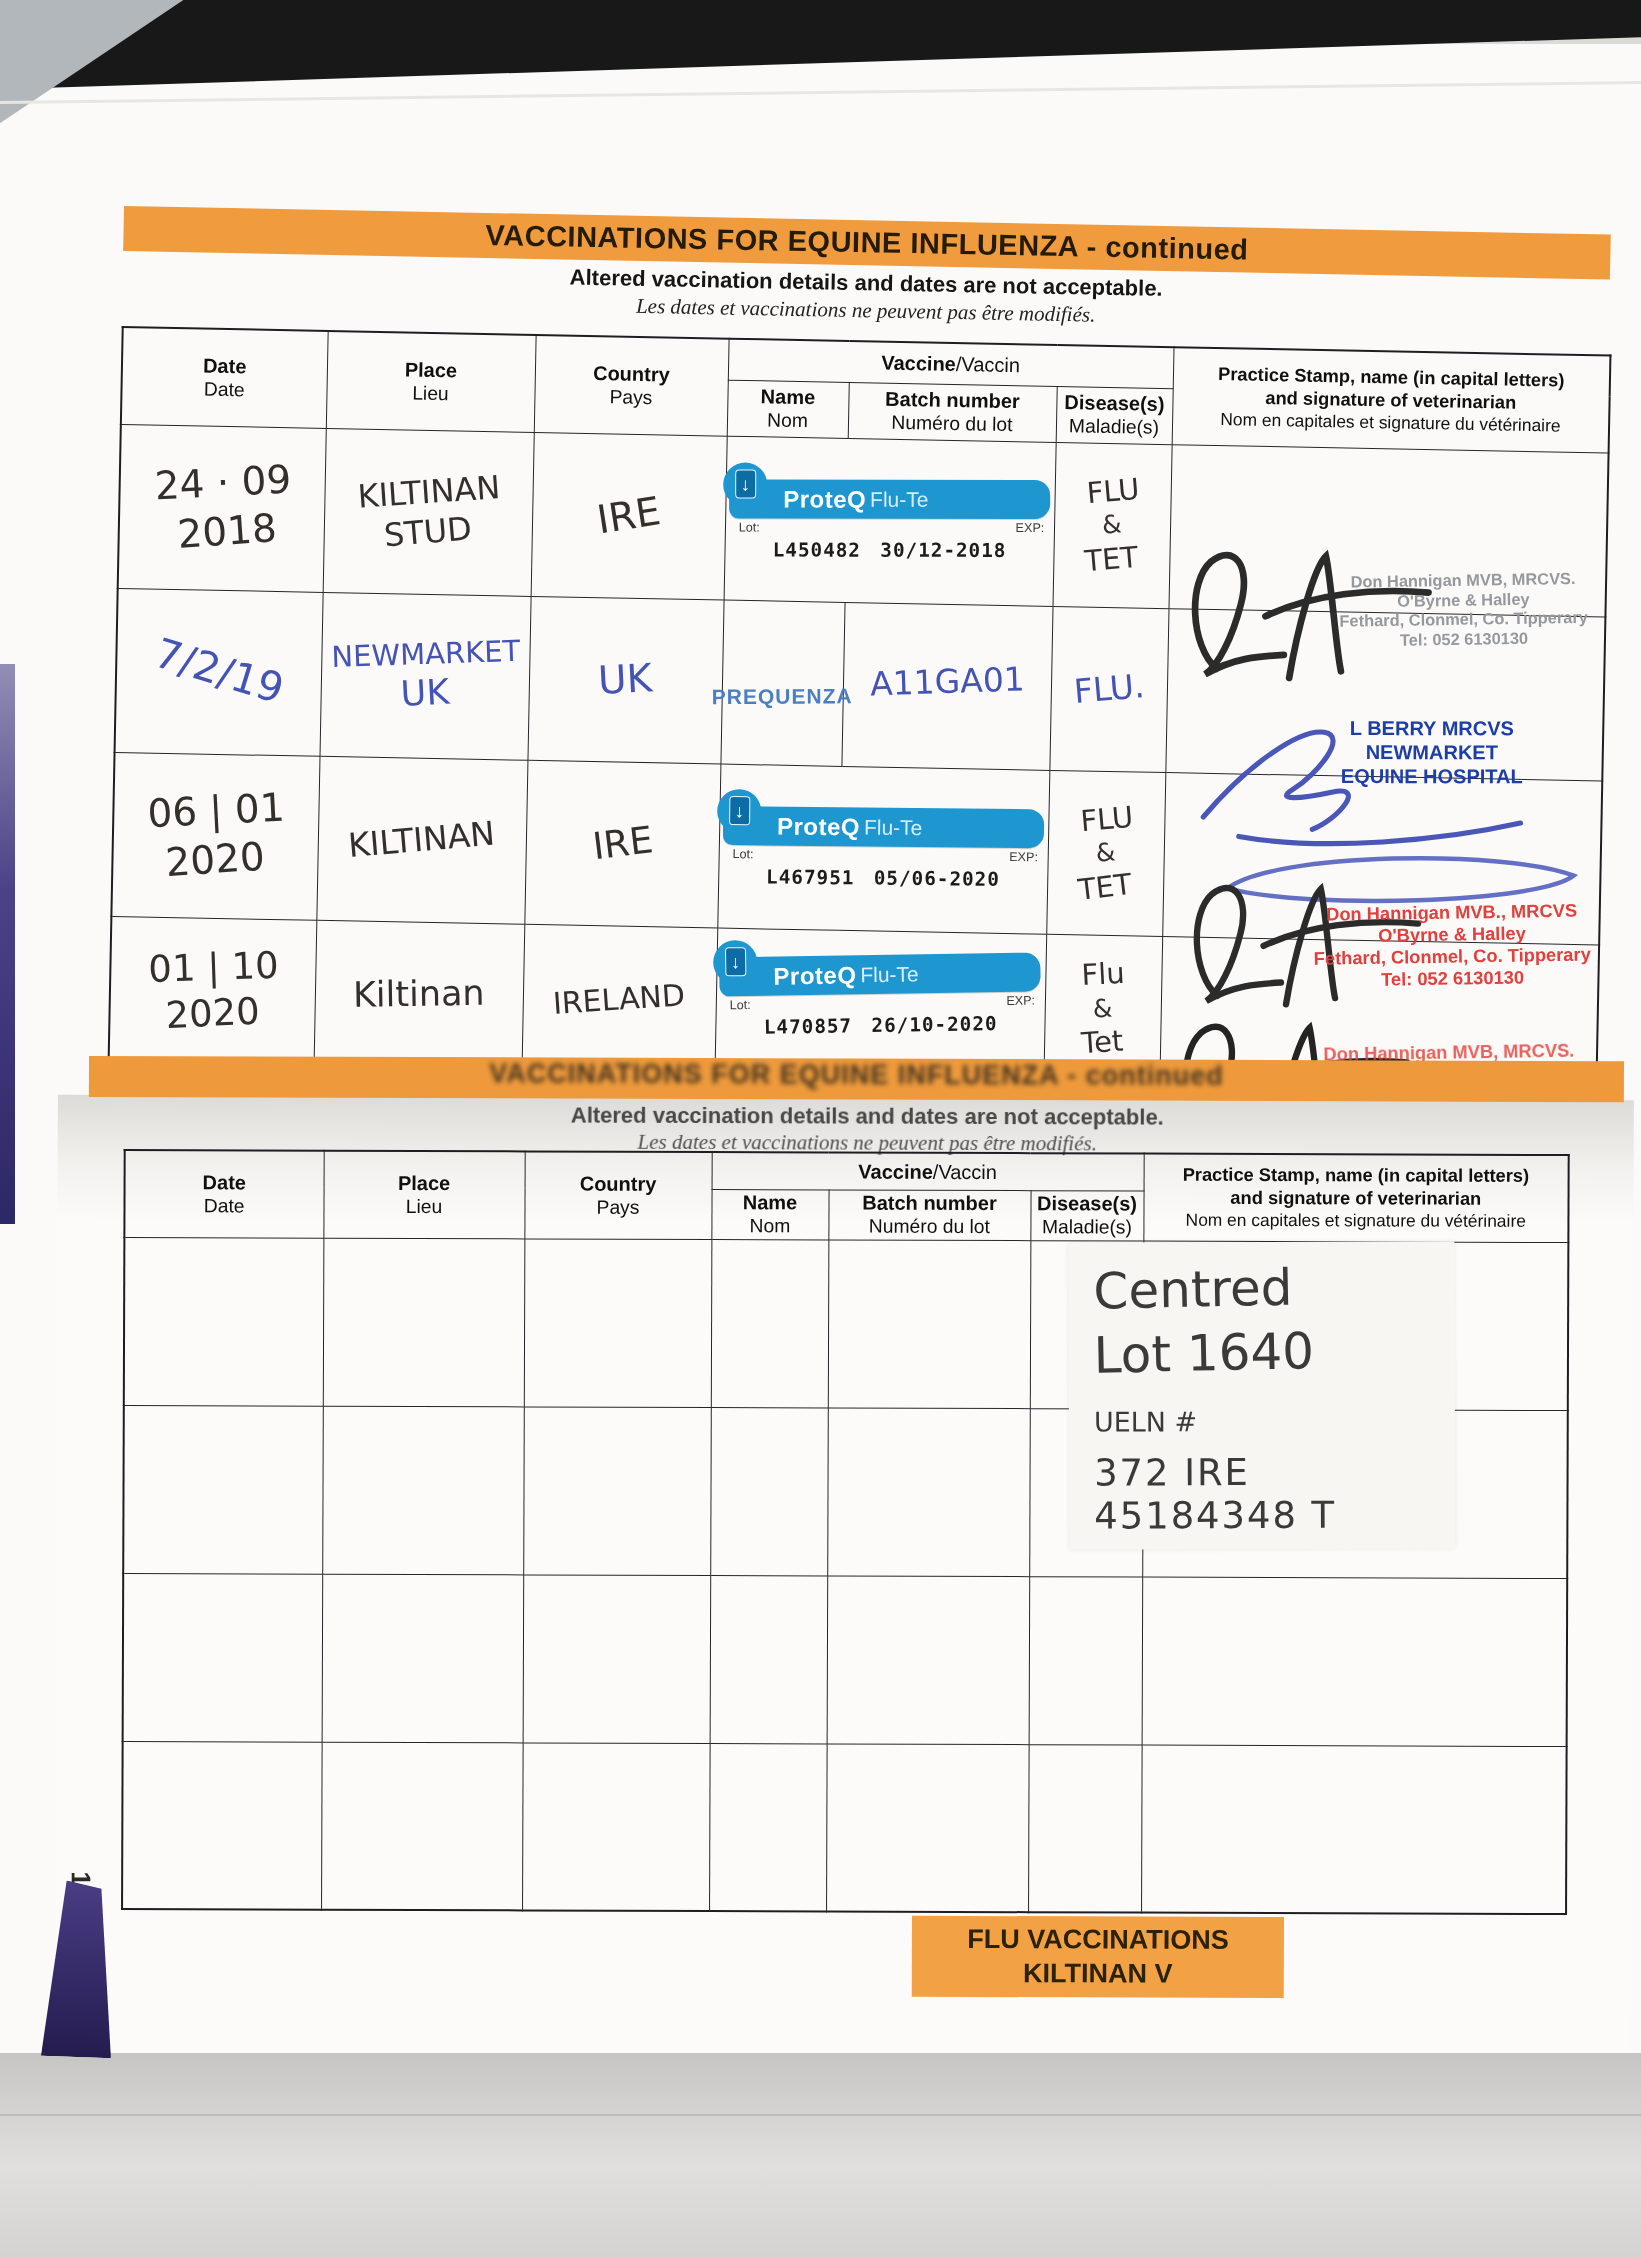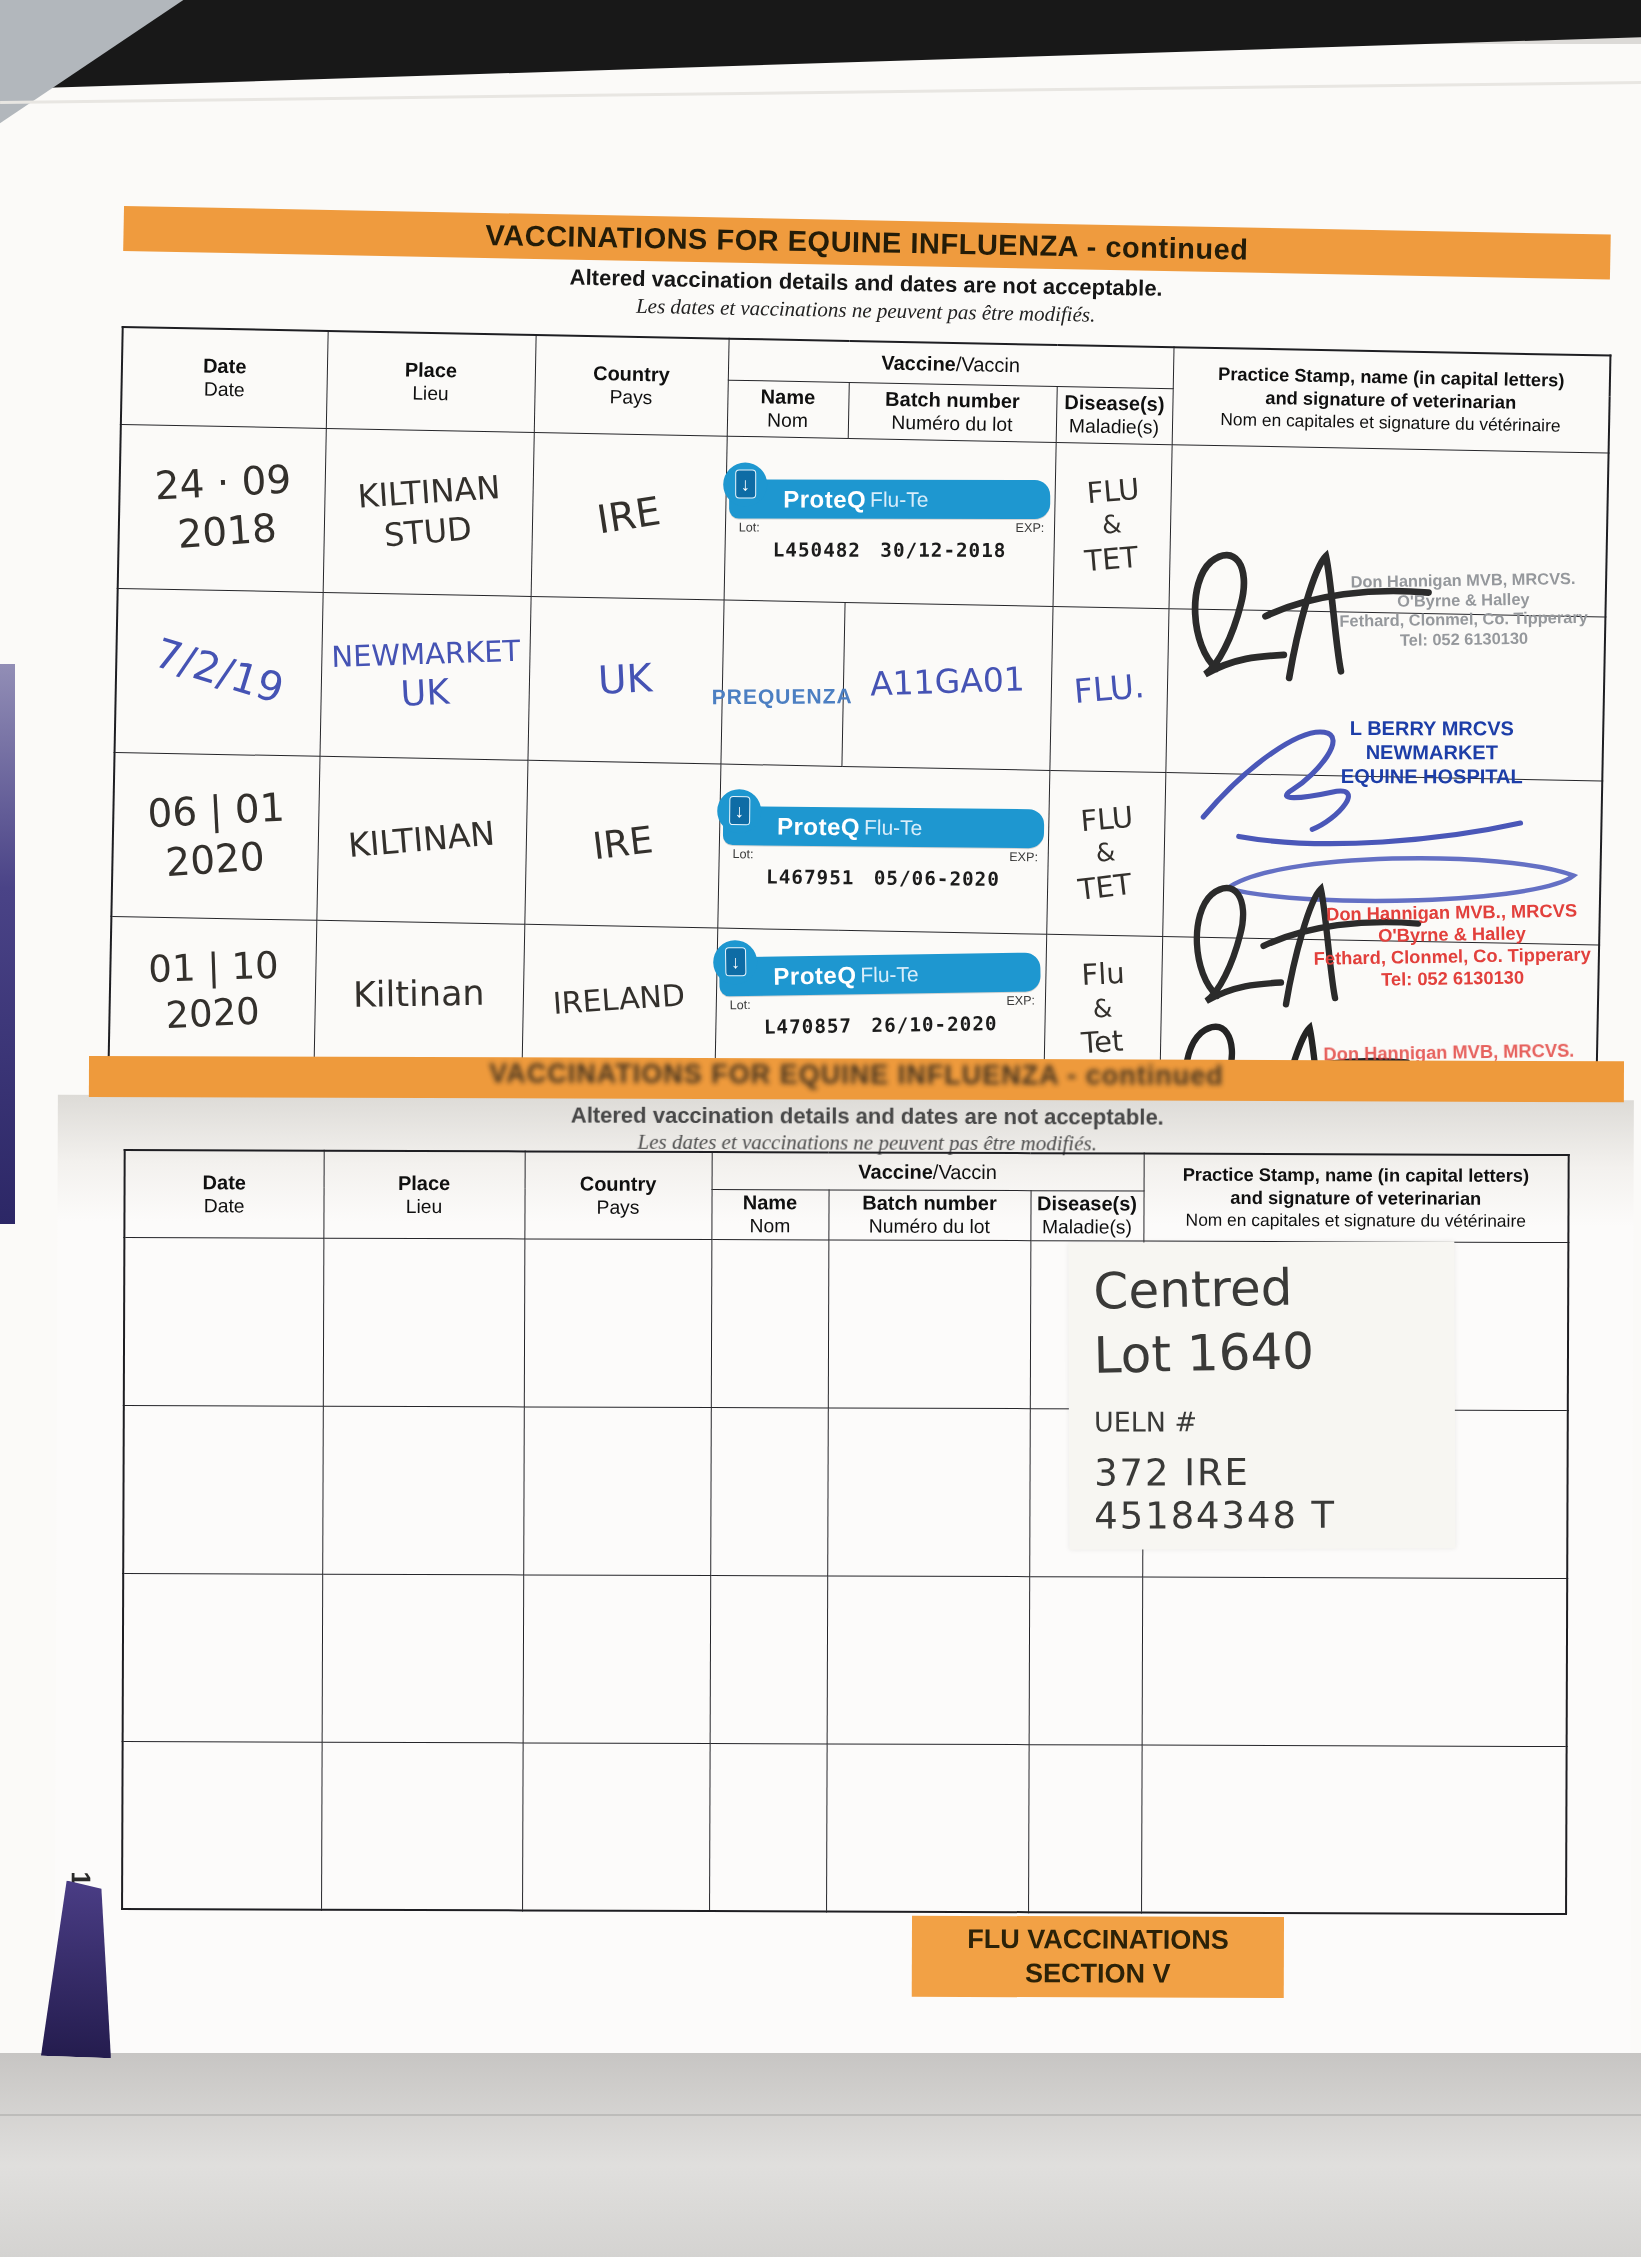--- a/index.html
+++ b/index.html
@@ -443,21 +443,21 @@
       <span class="note-l1">Centred</span>
       <span class="note-l1" style="margin-top:5.8px">Lot 1640</span>
       <span class="note-l3">UELN #</span>
       <span class="note-l4">372 IRE 45184348 T</span>
     </div>
 
     <div class="abs" id="page-num">15</div>
 
     <div class="abs" id="section-box">
       <span>FLU VACCINATIONS</span>
-      <span>SECTION V</span>
+      <span>KILTINAN V</span>
     </div>
   </div>
 
   <div class="abs" id="bottom-grey"></div>
   <div class="abs" id="bottom-line"></div>
   <div class="abs" id="purple-wedge"></div>
 </div>
 
 
 </body></html>

